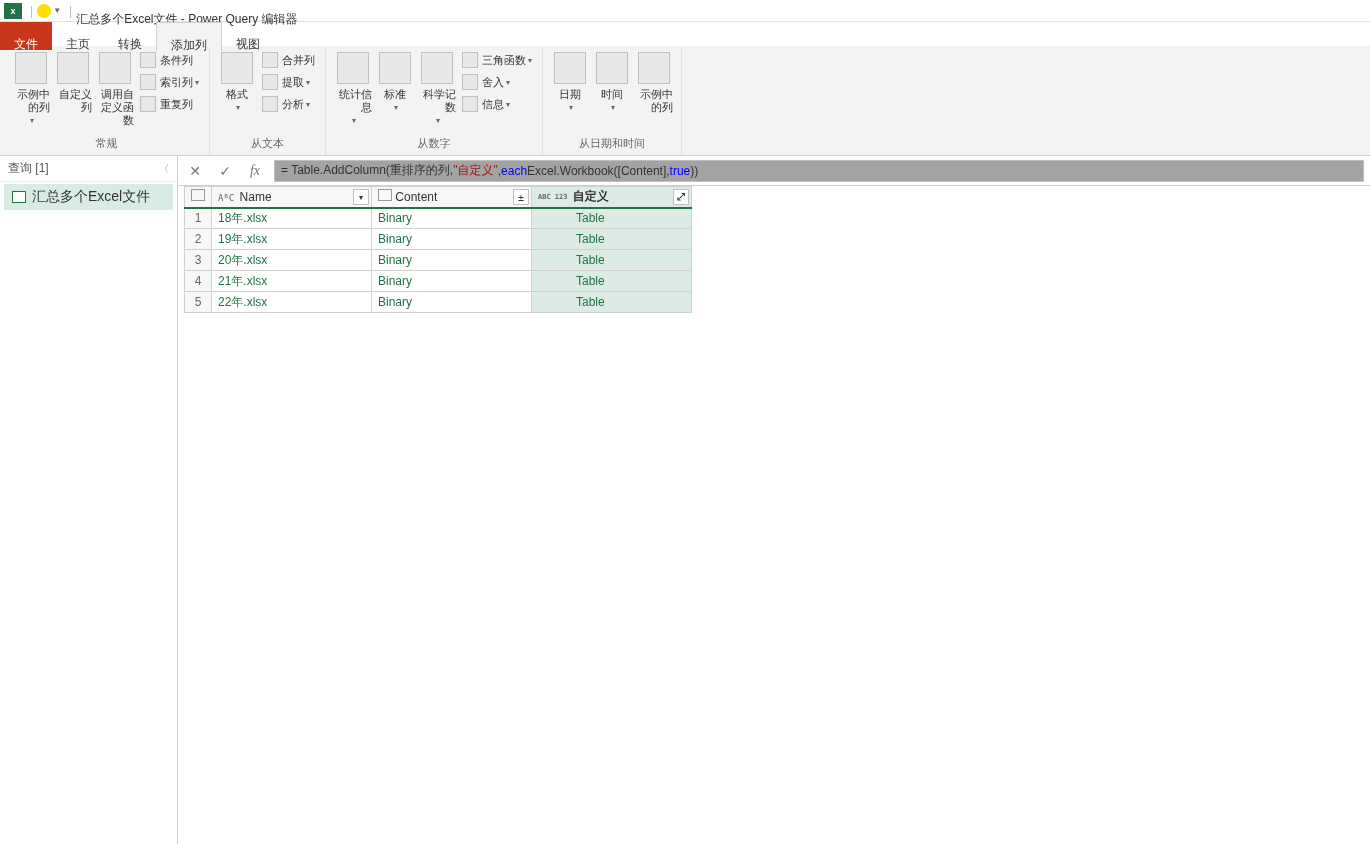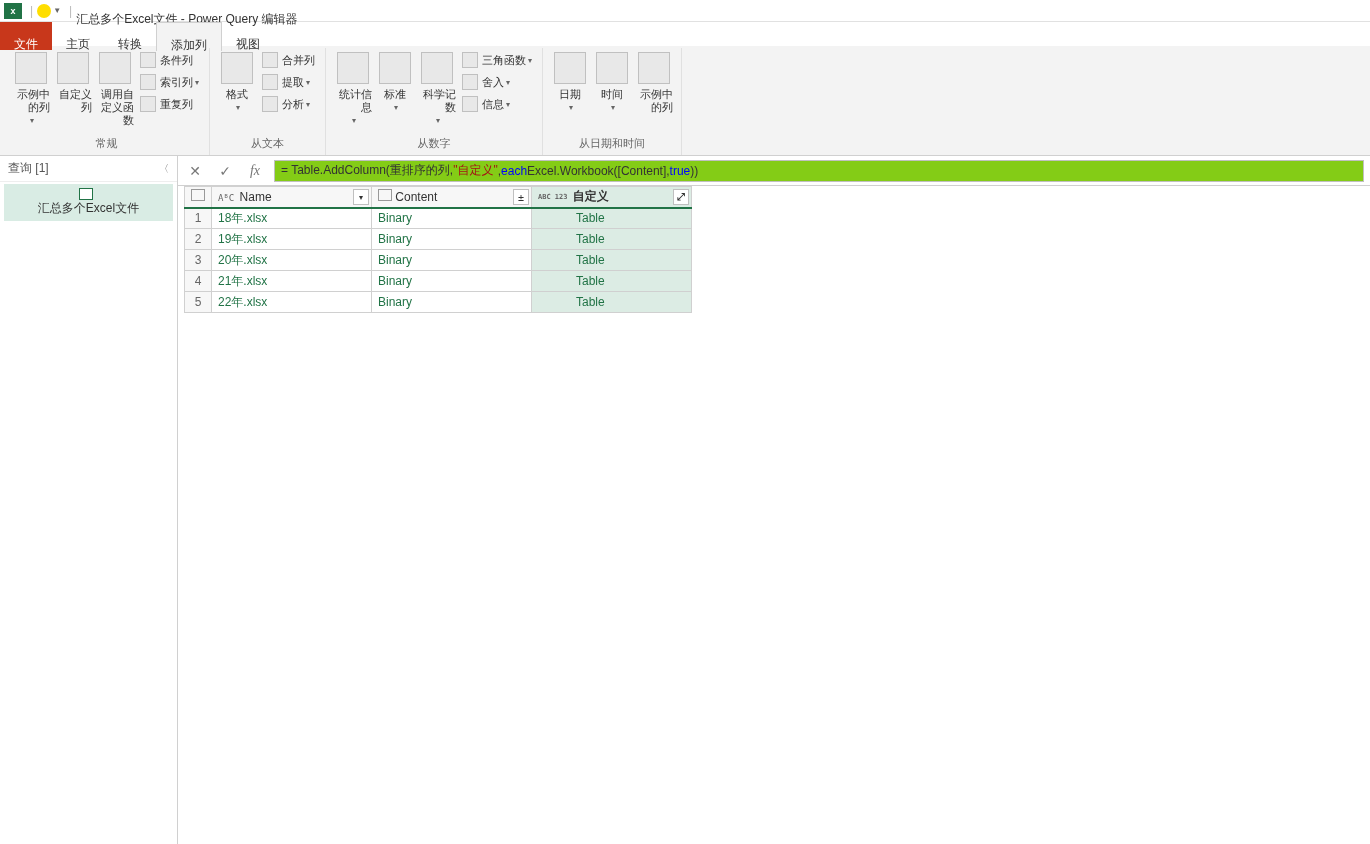--- a/index.html
+++ b/index.html
@@ -29,30 +29,30 @@
   .small-col { display: flex; flex-direction: column; gap: 2px; padding-top: 2px; }
   .small-btn { display: flex; align-items: center; font-size: 11px; padding: 2px 4px; white-space: nowrap; cursor: default; }
   .small-btn .ico { width: 16px; height: 16px; margin-right: 4px; background: #e8e8e8; border: 1px solid #c0c0c0; }
   .drop-arrow { font-size: 8px; margin-left: 2px; color: #666; }
 
   
   .main { display: flex; height: calc(844px - 22px - 24px - 110px); }
   .queries-pane { width: 178px; border-right: 1px solid #d0d0d0; background: #fff; }
   .queries-head { display: flex; align-items: center; justify-content: space-between; padding: 4px 8px; font-size: 12px; color: #555; border-bottom: 1px solid #eee; }
   .queries-head .collapse { font-size: 10px; color: #666; }
-  .query-item { display: flex; align-items: center; padding: 4px 8px; background: #d9ece4; font-size: 12px; margin: 2px 4px; flex-direction: column; }
+  .query-item { display: flex; align-items: center; padding: 4px 8px; background: #d9ece4; font-size: 14px; margin: 2px 4px; }
   .query-item .ico { width: 14px; height: 12px; border: 1px solid #217346; margin-right: 6px; background: #fff; }
 
   .content-area { flex: 1; display: flex; flex-direction: column; background: #fff; }
 
   
   .formula-bar { display: flex; align-items: center; border-bottom: 1px solid #d0d0d0; height: 30px; padding: 0 6px; gap: 8px; }
   .fbar-btn { width: 22px; height: 22px; display: flex; align-items: center; justify-content: center; color: #777; font-size: 14px; }
   .fx { font-style: italic; font-family: "Times New Roman", serif; font-size: 14px; }
-  .formula-input { flex: 1; border: 1px solid #c0c0c0; background: #84cc16; height: 22px; padding: 0 6px; font-family: "Consolas", monospace; font-size: 12px; display: flex; align-items: center; }
+  .formula-input { flex: 1; border: 1px solid #c0c0c0; background: #a3a3a3; height: 22px; padding: 0 6px; font-family: "Consolas", monospace; font-size: 12px; display: flex; align-items: center; }
   .formula-input .kw-str { color: #a31515; }
   .formula-input .kw-key { color: #0000ff; }
   .formula-input .kw-bool { color: #0000ff; }
 
   
   .grid-wrap { padding: 0 6px; }
   .grid { border-collapse: collapse; font-size: 12px; }
   .grid th, .grid td { border: 1px solid #d0d0d0; height: 21px; padding: 0 6px; text-align: left; }
   .grid th { background: #f7f7f7; font-weight: normal; position: relative; }
   .grid .rownum { width: 26px; text-align: center; background: #f7f7f7; color: #666; }

